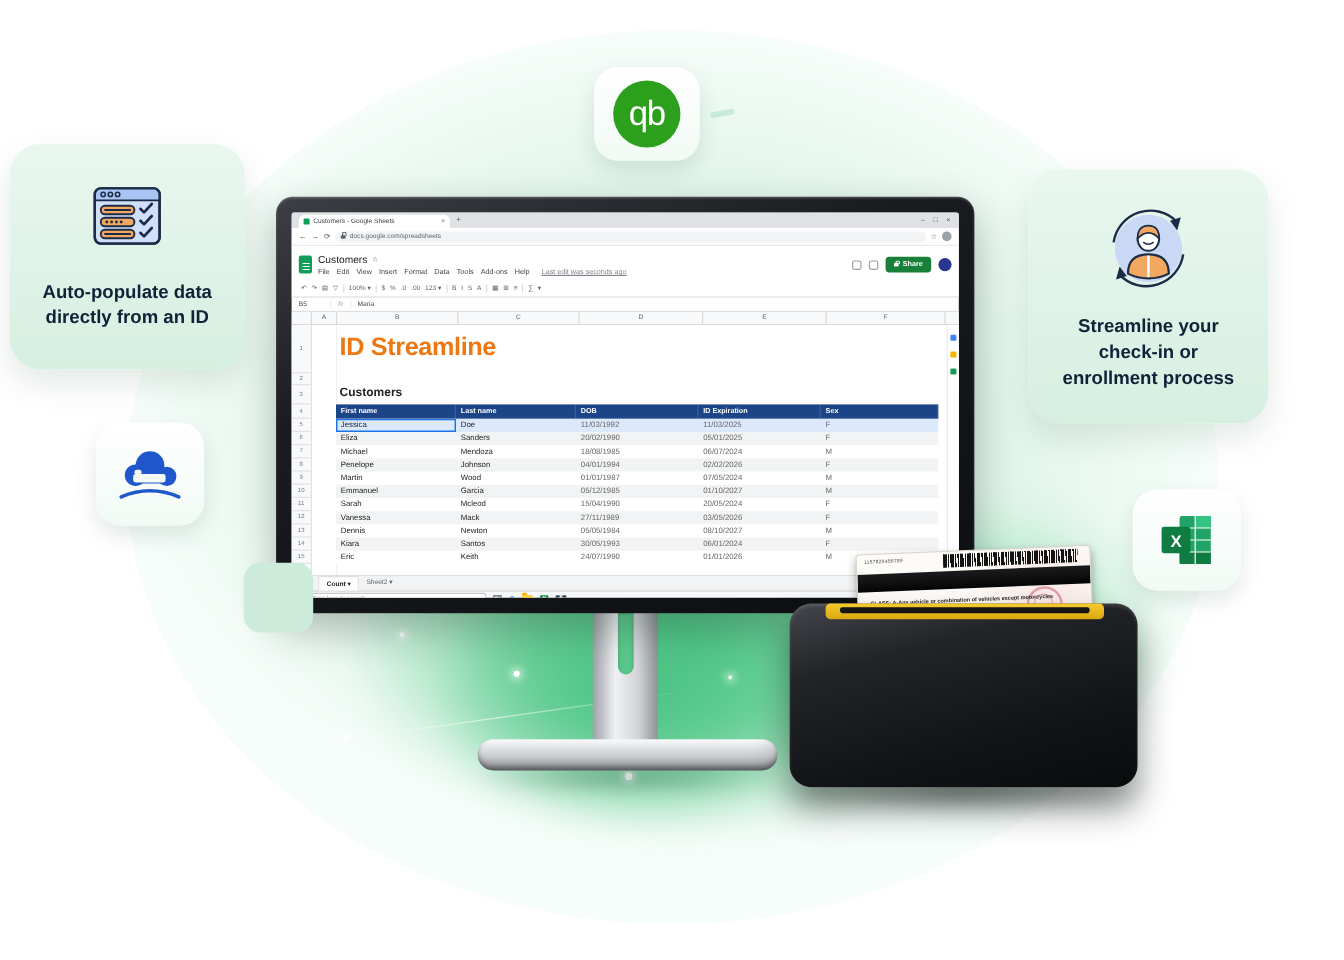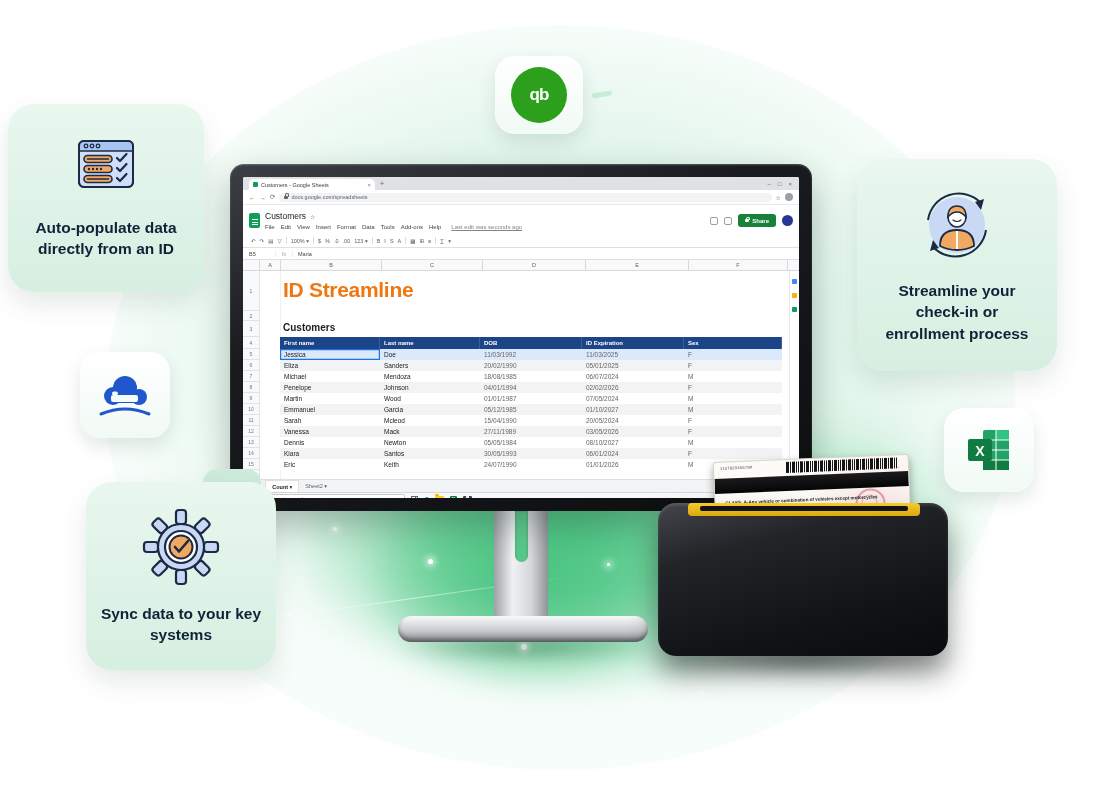--- a/index.html
+++ b/index.html
@@ -20,35 +20,35 @@
   .streak{position:absolute;height:1px;background:linear-gradient(90deg,transparent,rgba(255,255,255,.6),transparent);z-index:3;}
   .dash{position:absolute;left:592px;top:92px;width:20px;height:5px;border-radius:3px;background:#c8ecd7;
     transform:rotate(-10deg);z-index:3;}
   .refl{position:absolute;border-radius:50%;filter:blur(7px);z-index:3;}
 
   
   .card{position:absolute;border-radius:26px;background:linear-gradient(180deg,#e9f7ef,#d6efe1);
     box-shadow:0 12px 26px rgba(40,80,60,.12);display:flex;flex-direction:column;align-items:center;
     justify-content:center;gap:16px;text-align:center;z-index:20;}
   .card-label{font-size:15.5px;font-weight:700;color:#0d2438;line-height:1.38;}
-  #card-auto{left:8px;top:104px;width:196px;height:188px;gap:24px;}
+  #card-auto{left:8px;top:120px;width:196px;height:188px;gap:24px;}
   #card-auto .card-label{max-width:178px;}
-  #card-stream{left:857px;top:159px;width:200px;height:212px;}
+  #card-stream{left:857px;top:141px;width:200px;height:212px;}
   #card-stream .card-label{max-width:158px;}
   #card-sync{left:86px;top:482px;width:190px;height:188px;}
   #card-sync .card-label{max-width:165px;}
   .behind-sq{position:absolute;left:203px;top:469px;width:58px;height:58px;border-radius:14px;
     background:#cdebdb;z-index:19;}
 
   
   .tile{position:absolute;background:linear-gradient(180deg,#ffffff,#f1faf5);border-radius:20px;
     box-shadow:0 8px 18px rgba(50,90,70,.14);display:flex;align-items:center;justify-content:center;z-index:18;}
   #tile-qb{left:495px;top:56px;width:88px;height:78px;}
   .qb-circle{width:56px;height:56px;border-radius:50%;background:#2ca01c;color:#fff;display:flex;
-    align-items:center;justify-content:center;font-size:17px;font-weight:700;letter-spacing:-1px;}
+    align-items:center;justify-content:center;font-size:29px;font-weight:400;letter-spacing:-1px;}
   #tile-cb{left:80px;top:352px;width:90px;height:86px;}
   #tile-xl{left:944px;top:408px;width:90px;height:84px;}
 
   
   .monitor{position:absolute;left:230px;top:164px;width:582px;height:347px;border-radius:14px;
     background:linear-gradient(160deg,#3c3f45 0%,#1a1b1f 35%,#0d0e10 100%);
     box-shadow:inset 0 1px 2px rgba(255,255,255,.25),0 14px 34px rgba(10,30,20,.28);z-index:10;}
   .stand-neck{position:absolute;left:494px;top:509px;width:54px;height:110px;
     background:linear-gradient(90deg,#9ea1a6,#f0f1f3 35%,#d2d4d8 70%,#8f9296);z-index:9;}
   .stand-hole{position:absolute;left:515px;top:509px;width:13px;height:53px;border-radius:0 0 7px 7px;
@@ -514,39 +514,20 @@
       <path d="M22 60 Q22 44 39 44 Q56 44 56 60 Q48 64 39 64 Q30 64 22 60 Z" fill="#f2a860" stroke="#1c2b45" stroke-width="1.8"></path>
       <path d="M39 45 V63" stroke="#fff" stroke-width="2"></path>
       <ellipse cx="39" cy="31" rx="9" ry="10" fill="#fff" stroke="#1c2b45" stroke-width="1.6"></ellipse>
       <path d="M30 31 Q30 20 39 20 Q48 20 48 31 Q44 26 39 26 Q34 26 30 31 Z" fill="#f2a860" stroke="#1c2b45" stroke-width="1.4"></path>
       <path d="M35 34 q4 3 8 0" fill="none" stroke="#1c2b45" stroke-width="1.2" stroke-linecap="round"></path>
     </svg>
     <div class="card-label">Streamline your check-in or enrollment process</div>
   </div>
 
   <div class="behind-sq"></div>
-  <div class="card" id="card-sync">
-    <svg width="80" height="80" viewBox="0 0 80 80">
-      <g fill="#c9d8f5" stroke="#1c2b45" stroke-width="2.2" stroke-linejoin="round">
-        <rect x="35" y="3" width="10" height="14" rx="3"></rect>
-        <rect x="35" y="3" width="10" height="14" rx="3" transform="rotate(45 40 40)"></rect>
-        <rect x="35" y="3" width="10" height="14" rx="3" transform="rotate(90 40 40)"></rect>
-        <rect x="35" y="3" width="10" height="14" rx="3" transform="rotate(135 40 40)"></rect>
-        <rect x="35" y="3" width="10" height="14" rx="3" transform="rotate(180 40 40)"></rect>
-        <rect x="35" y="3" width="10" height="14" rx="3" transform="rotate(225 40 40)"></rect>
-        <rect x="35" y="3" width="10" height="14" rx="3" transform="rotate(270 40 40)"></rect>
-        <rect x="35" y="3" width="10" height="14" rx="3" transform="rotate(315 40 40)"></rect>
-        <circle cx="40" cy="40" r="23"></circle>
-      </g>
-      <circle cx="40" cy="40" r="16" fill="#fff" stroke="#1c2b45" stroke-width="2.2"></circle>
-      <circle cx="40" cy="40" r="11.5" fill="#f2a860" stroke="#1c2b45" stroke-width="2"></circle>
-      <path d="M34 40 l4 4.5 l9 -10.5" fill="none" stroke="#1c2b45" stroke-width="2.6" stroke-linecap="round" stroke-linejoin="round"></path>
-    </svg>
-    <div class="card-label">Sync data to your key systems</div>
-  </div>
 
   <div class="tile" id="tile-qb">
     <div class="qb-circle">qb</div>
   </div>
 
   <div class="tile" id="tile-cb">
     <svg width="56" height="44" viewBox="0 0 56 44">
       <g fill="#2057cc">
         <circle cx="16" cy="23" r="9"></circle>
         <circle cx="28" cy="15" r="12"></circle>

